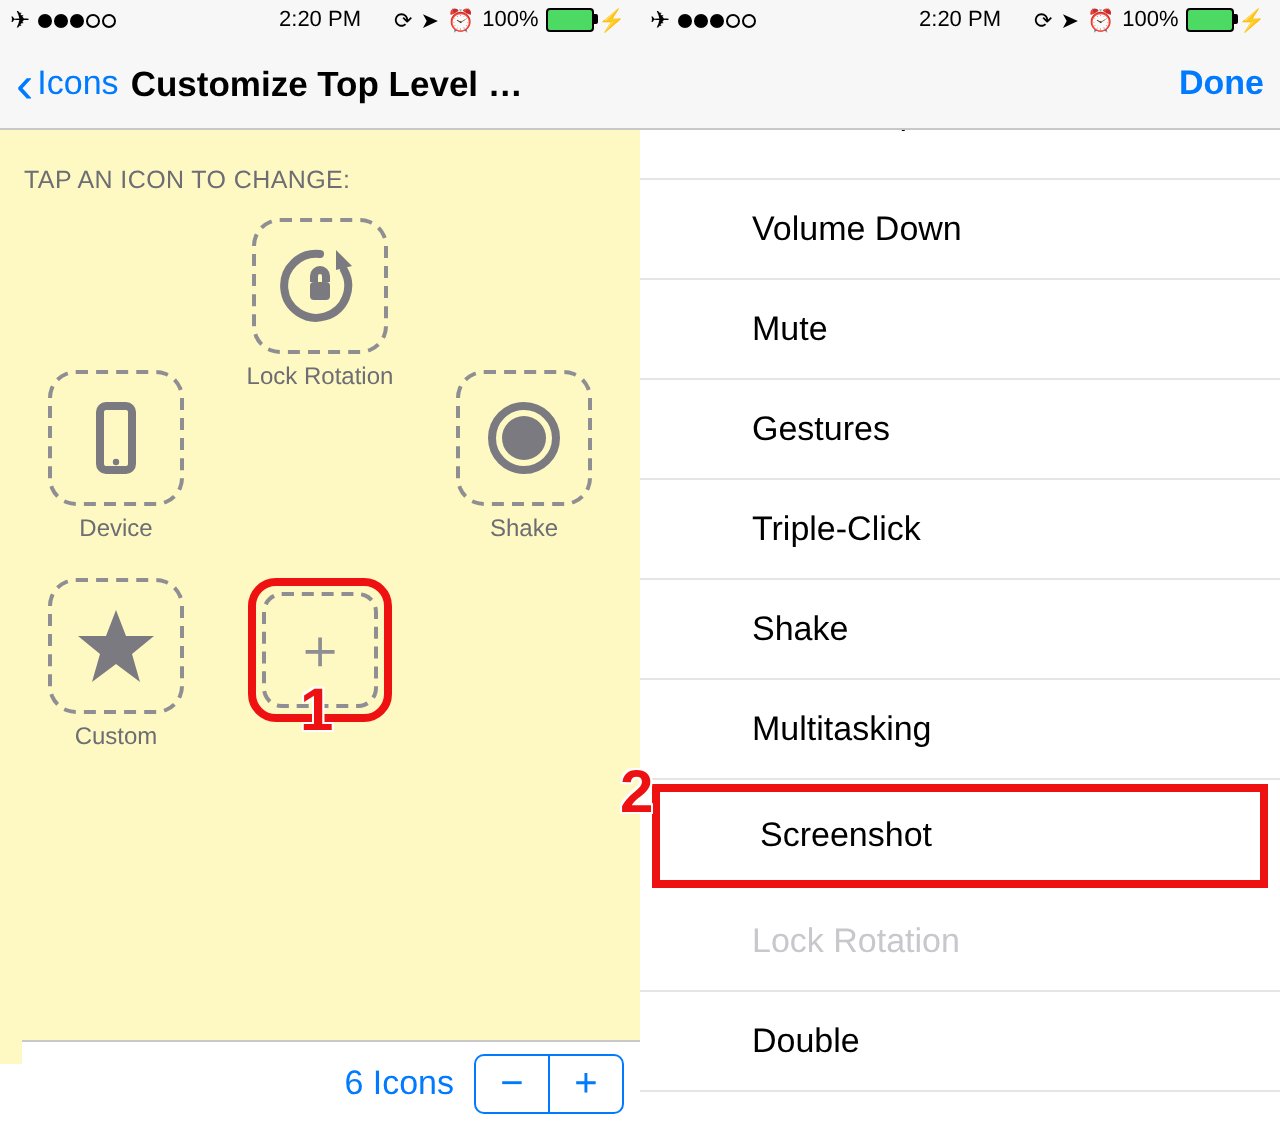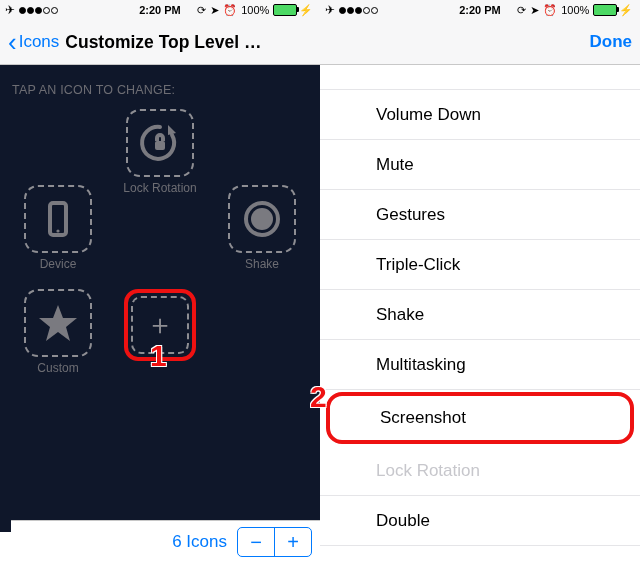--- a/index.html
+++ b/index.html
@@ -3,38 +3,38 @@
 <meta charset="utf-8">
 <style>
   html,body{margin:0;padding:0;font-family:-apple-system,"Helvetica Neue",Arial,sans-serif;background:#fff}
   .stage{width:640px;height:563px;position:relative;background:#fff}
   .phone{position:absolute;top:0;width:320px;height:563px;background:#fff;overflow:hidden}
   .phone.left{left:0;border-right:1px solid #eee}
   .phone.right{left:320px}
 
   
   .status{height:20px;background:#f7f7f8;display:flex;align-items:center;font-size:11px;padding:0 5px;color:#000}
-  .status .center-time{position:absolute;left:0;right:0;text-align:center;font-weight:700}
+  .status .center-time{position:absolute;left:0;right:0;text-align:center;font-weight:400}
   .status .sb-left,.status .sb-right{position:relative;z-index:1;display:flex;align-items:center;gap:4px}
   .status .sb-right{margin-left:auto}
   .dots{display:flex;gap:1px}
   .dots span{width:5px;height:5px;border:1px solid #000;border-radius:50%}
   .dots span.f{background:#000}
   .batt{width:22px;height:10px;border:1px solid #000;border-radius:2px;position:relative;background:linear-gradient(to right,#4cd964 0 100%)}
   .batt:after{content:"";position:absolute;right:-3px;top:2px;width:2px;height:5px;background:#000;border-radius:0 1px 1px 0}
 
   
   .nav{height:44px;background:#f7f7f8;border-bottom:1px solid #c8c8c8;display:flex;align-items:center;padding:0 8px;position:relative}
   .nav .back{color:#007aff;font-size:17px;display:flex;align-items:center}
   .nav .back .chev{font-size:26px;line-height:0;margin-right:2px;font-weight:300}
   .nav .title{font-weight:600;font-size:17.5px;color:#000;margin-left:6px;white-space:nowrap;overflow:hidden;text-overflow:ellipsis;max-width:210px}
   .nav .done{color:#007aff;font-size:17px;font-weight:700;margin-left:auto}
 
   
-  .body-left{background:#0f172a;height:calc(100% - 64px - 42px);padding:10px 6px 0;position:relative}
+  .body-left{background:#fef9c3;height:calc(100% - 64px - 42px);padding:10px 6px 0;position:relative}
   .hint{font-size:12.5px;color:#6d6d73;letter-spacing:0.2px;margin:8px 0 6px 6px}
   .grid{position:relative;height:320px}
   .slot{position:absolute;width:80px;text-align:center}
   .slot .tile{width:64px;height:64px;margin:0 auto;border:2px dashed #8e8e93;border-radius:14px;display:flex;align-items:center;justify-content:center}
   .slot .lbl{font-size:12px;color:#6d6d73;margin-top:4px}
   .slot.s0{left:114px;top:6px}
   .slot.s1{left:12px;top:82px}
   .slot.s2{left:216px;top:82px}
   .slot.s3{left:12px;top:186px}
   .slot.s4{left:114px;top:186px}
@@ -53,21 +53,21 @@
   .stepper{display:flex;border:1px solid #007aff;border-radius:5px;overflow:hidden}
   .stepper div{width:36px;height:28px;display:flex;align-items:center;justify-content:center;color:#007aff;font-size:20px}
   .stepper div:first-child{border-right:1px solid #007aff}
 
   
   .list{height:calc(100% - 64px);overflow:hidden}
   .row{height:49px;border-bottom:1px solid #e5e5e8;display:flex;align-items:center;padding-left:56px;font-size:17px;color:#000;position:relative}
   .row.cut-top{height:24px;border-top:none;align-items:flex-start;padding-top:0}
   .row.cut-top .txt{position:relative;top:-18px}
   .row.disabled{color:#c7c7cc}
-  .row.hl{border:4px solid #e11;border-radius:16px;margin:2px 6px;padding-left:50px;height:44px}
+  .row.hl{border:4px solid #e11;border-radius:0;margin:2px 6px;padding-left:50px;height:44px}
 
   
   .callout{position:absolute;font-size:30px;font-weight:800;color:#e11;text-shadow:-1px -1px 0 #fff,1px -1px 0 #fff,-1px 1px 0 #fff,1px 1px 0 #fff;z-index:5}
   .c1{left:144px;top:236px}
   .c2{left:310px;top:380px}
 
   .airplane{font-size:12px}
   .charge{color:#000;font-size:11px;position:relative;left:-2px}
 </style>
 </head>

